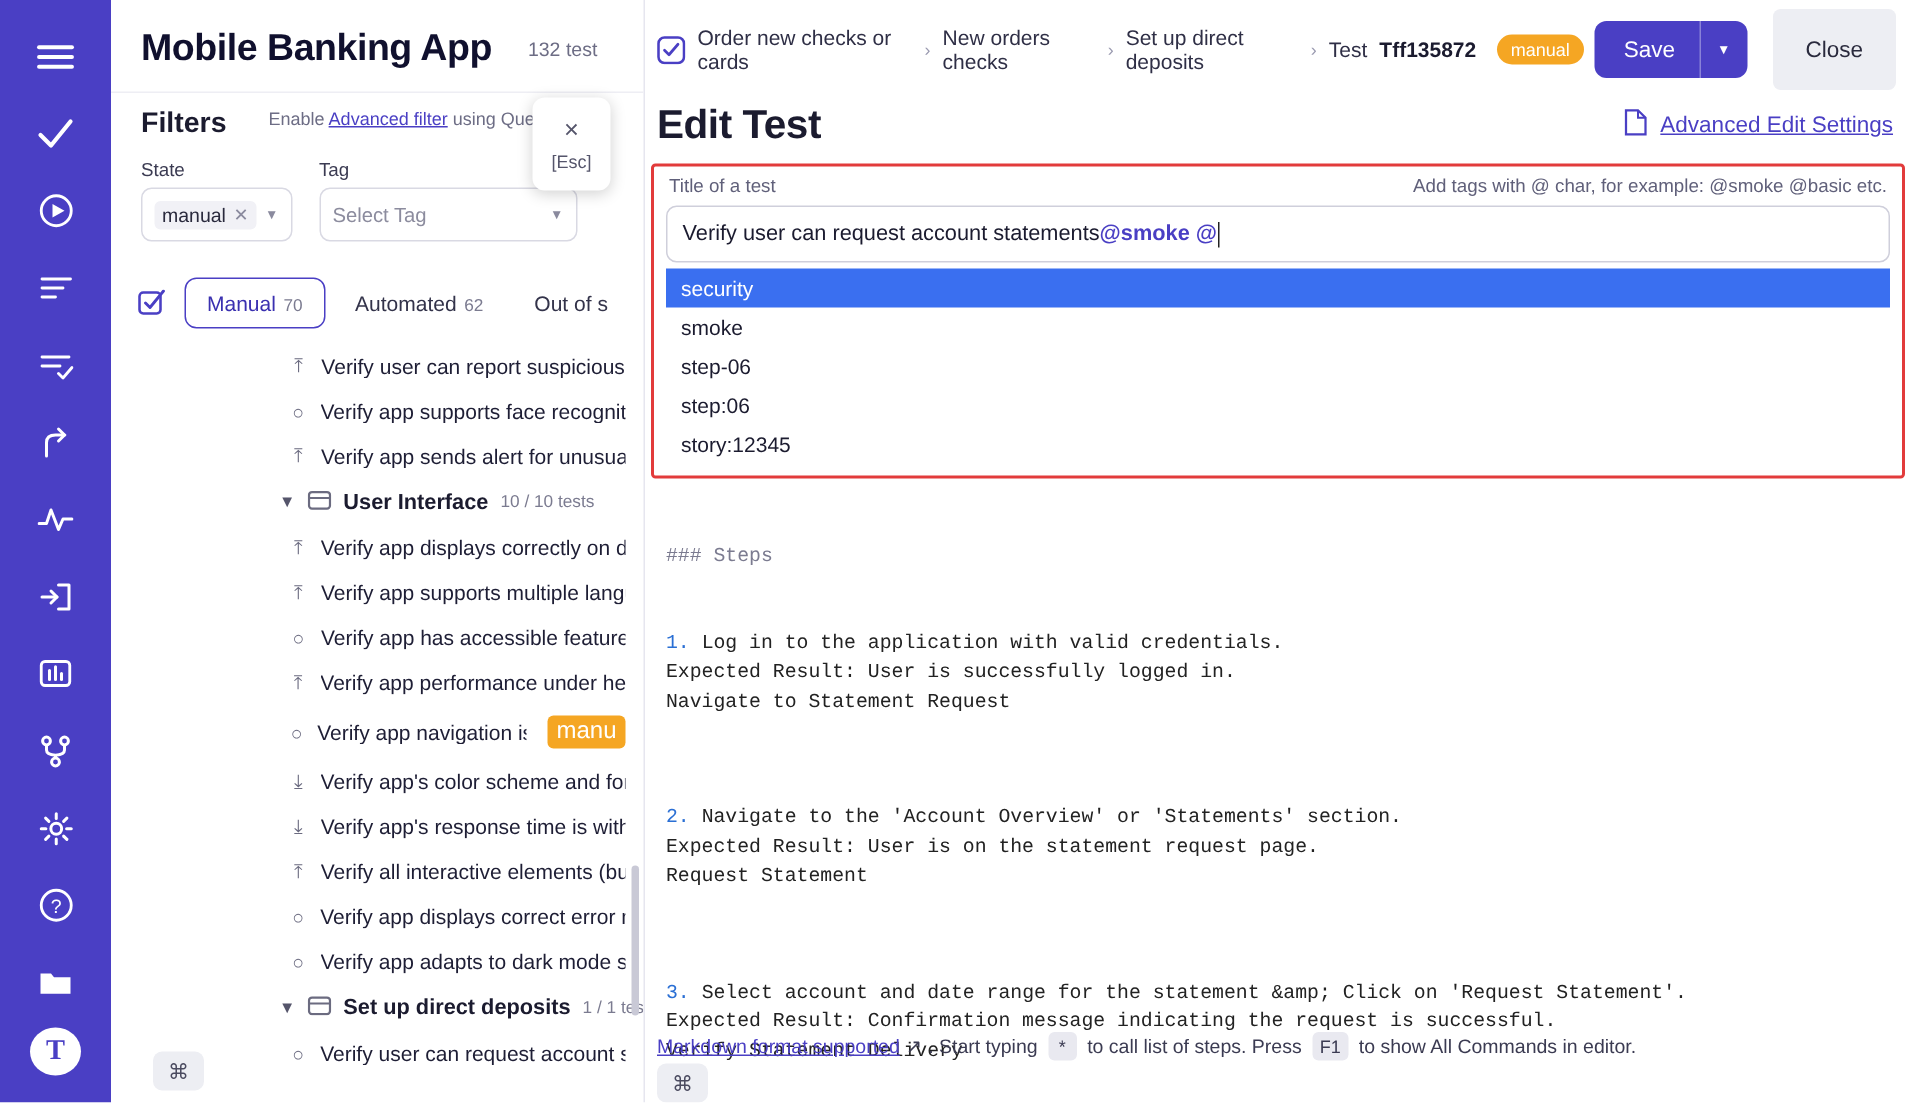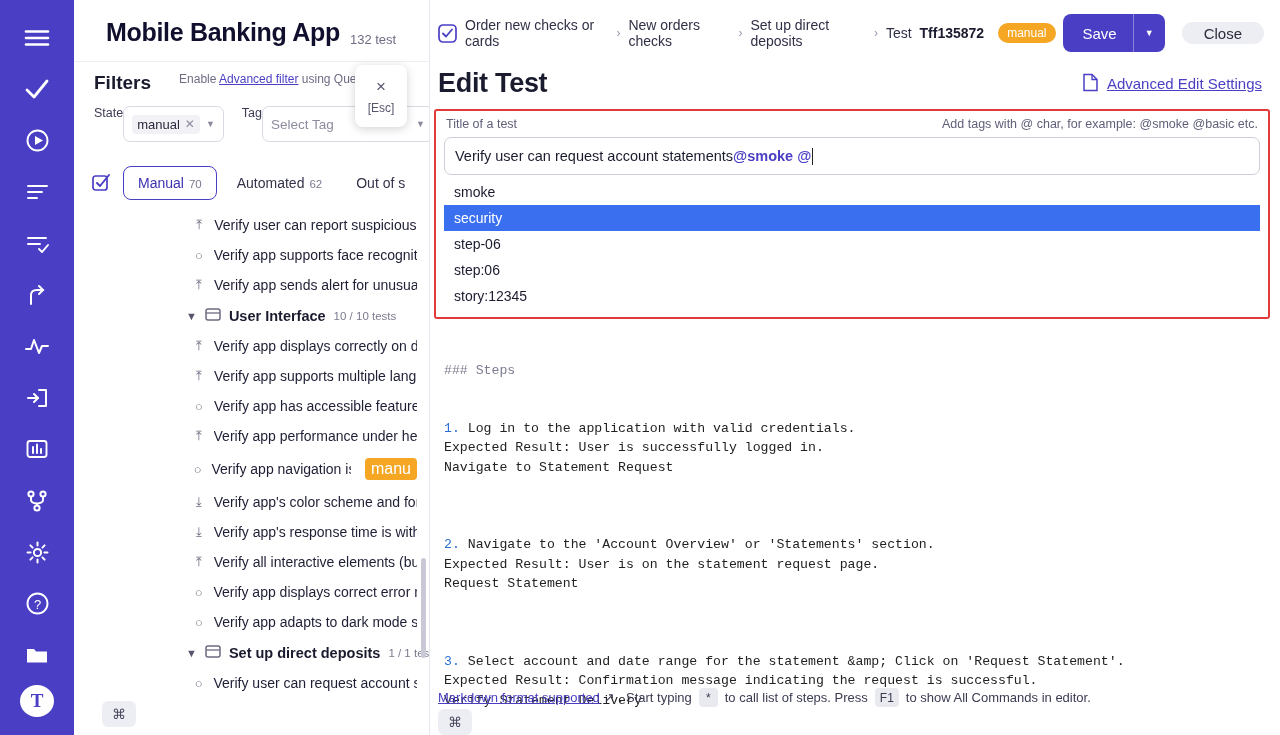--- a/index.html
+++ b/index.html
@@ -36,37 +36,37 @@
     font-family: "Liberation Serif", serif;
   }
 
   
   #leftpanel {
     position: absolute; left: 74px; top: 0; width: 356px; height: 735px;
     background: #ffffff; overflow: hidden;
     border-right: 1px solid #e6e6ef;
   }
   #project-header {
-    padding: 18px 20px 6px 32px;
-    display: flex; align-items: flex-end; gap: 10px;
+    padding: 18px 20px 6px 20px;
+    display: flex; align-items: center; gap: 24px;
   }
   #project-title {
     font-size: 25px; font-weight: bold; letter-spacing: -0.3px;
     color: #10102e;
   }
   #project-count { font-size: 13px; color: #6d6d85; white-space: nowrap; }
 
   #filters-block { padding: 10px 20px 0 20px; border-top: 1px solid #eeeef4; margin-top: 8px;}
   .filters-row { display: flex; align-items: flex-start; gap: 28px; }
   #filters-title { font-size: 19px; font-weight: bold; }
   .filters-sub { font-size: 12px; color: #6d6d85; }
   .filters-sub a { color: #4a3fc4; text-decoration: underline; }
 
   .field-row { display: flex; gap: 18px; margin-top: 12px; }
-  .field { display: flex; flex-direction: row; }
+  .field { display: flex; flex-direction: column; }
   .field-label { font-size: 12.5px; color: #3b3b52; margin-bottom: 5px; }
   .select-box {
     min-width: 96px; height: 36px; border: 1px solid #d9d9e3; border-radius: 7px;
     background: #fff; display: flex; align-items: center; padding: 0 8px;
     font-size: 13.5px; color: #2a2a3d; gap: 6px; cursor: pointer;
   }
   .select-box.wide { width: 172px; justify-content: space-between; }
   .chip {
     background: #f1f1f6; border-radius: 4px; padding: 2px 5px;
     font-size: 13px; display: inline-flex; align-items: center; gap: 5px;
@@ -140,21 +140,21 @@
   }
   .bc-strong { font-weight: bold; }
   #save-btn {
     background: #4a3fc4; color: #fff; border-radius: 8px; height: 38px;
     display: flex; align-items: center; font-size: 15px; cursor: pointer;
   }
   #save-btn .lbl { padding: 0 16px 0 20px; }
   #save-btn .div { width: 1px; height: 38px; background: rgba(255,255,255,.35); }
   #save-btn .car { padding: 0 11px; font-size: 9px; }
   #close-btn {
-    background: #edeef3; color: #2a2a3d; border-radius: 16px; height: 22px;
+    background: #edeef3; color: #2a2a3d; border-radius: 5px; height: 54px;
     display: flex; align-items: center; padding: 0 22px; font-size: 15px;
     margin-left: 10px; cursor: pointer;
   }
 
   #edit-header {
     display: flex; align-items: center; justify-content: space-between;
     padding: 4px 18px 10px 8px;
   }
   #edit-title { font-size: 27px; font-weight: bold; letter-spacing: -0.3px; }
   #adv-link {
@@ -538,22 +538,22 @@
       <span>Title of a test</span>
       <span>Add tags with @ char, for example: @smoke @basic etc.</span>
     </div>
     <div id="title-input">
       <span>Verify user can request account statements </span>
         <span class="tag-hl">@smoke @</span>
         <span class="caret-bar"></span>
     </div>
 
     <div id="tag-dropdown">
+      <div class="dd-item sel">security</div>
       <div class="dd-item">smoke</div>
-      <div class="dd-item sel">security</div>
       <div class="dd-item">step-06</div>
       <div class="dd-item">step:06</div>
       <div class="dd-item">story:12345</div>
     </div>
   </div>
 
   <div id="steps-body">
     <div class="hdr">### Steps</div>
     <div><span class="num">1.</span> <span>Log in to the application with valid credentials.</span>
 <span>Expected Result: User is successfully logged in.</span>

